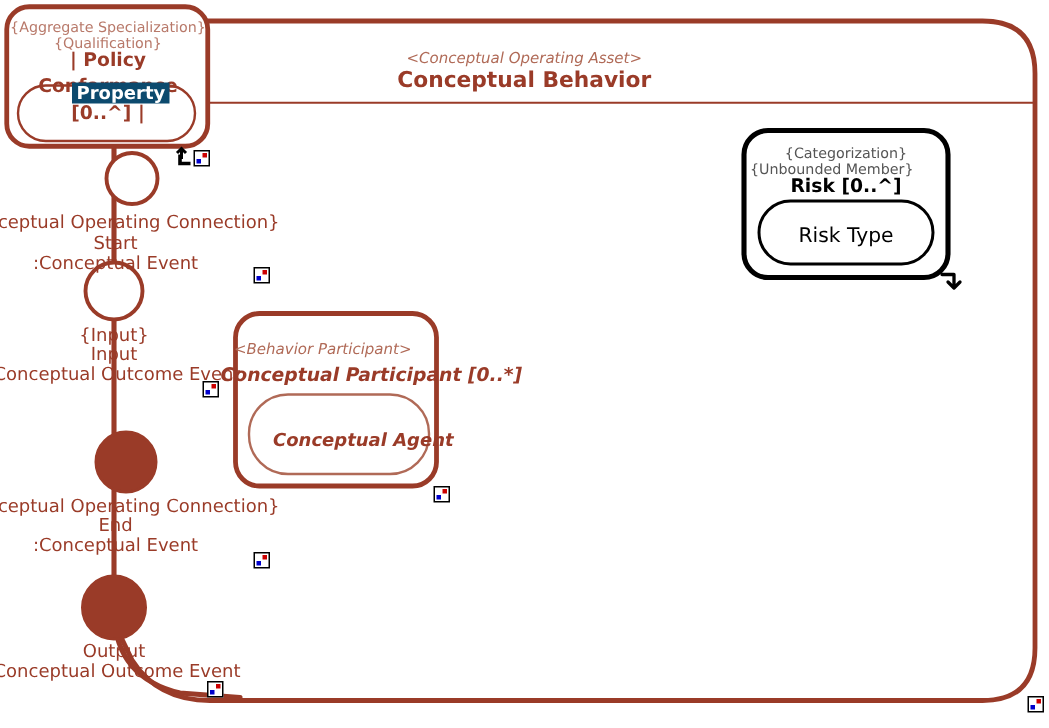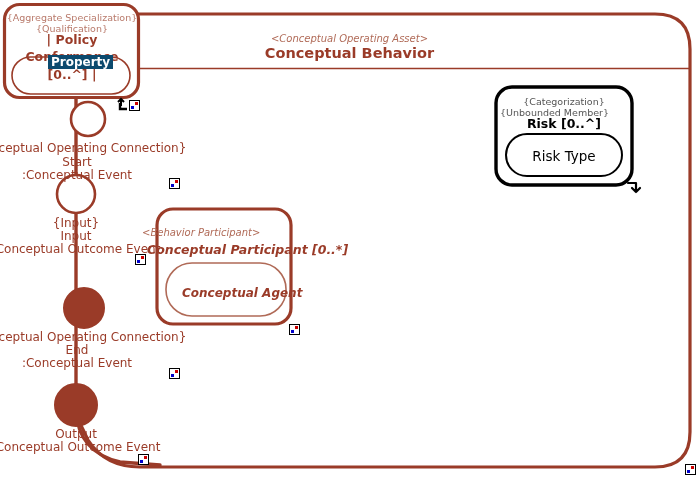--- a/index.html
+++ b/index.html
@@ -95,21 +95,21 @@
   <div class="lbl blk" style="left:496px;top:102px;width:117px;color:#000;">
     <span class="curly">{Unbounded Member}</span>
   </div>
   <div class="lbl blk" style="left:496px;top:114px;width:136px;color:#000;">
     <span class="name-b">Risk [0..^]</span>
   </div>
   <div class="lbl blk" style="left:506px;top:147px;width:116px;color:#000;">
     <span style="font-size:13.5px;">Risk Type</span>
   </div>
 
-  <div class="lbl" style="left:142px;top:222px;width:107px;">
+  <div class="lbl" style="left:156px;top:222px;width:107px;">
     <span class="stereo">&lt;Behavior Participant&gt;</span>
   </div>
   <div class="lbl" style="left:147px;top:240px;width:154px;">
     <span style="font-size:12.5px;font-style:italic;font-weight:bold;">Conceptual Participant [0..*]</span>
   </div>
   <div class="lbl" style="left:182px;top:283px;width:120px;font-weight:bold;">
     <span class="ital">Conceptual Agent</span>
   </div>
 
   <div class="lbl" style="left:-88px;top:138px;width:330px;">

